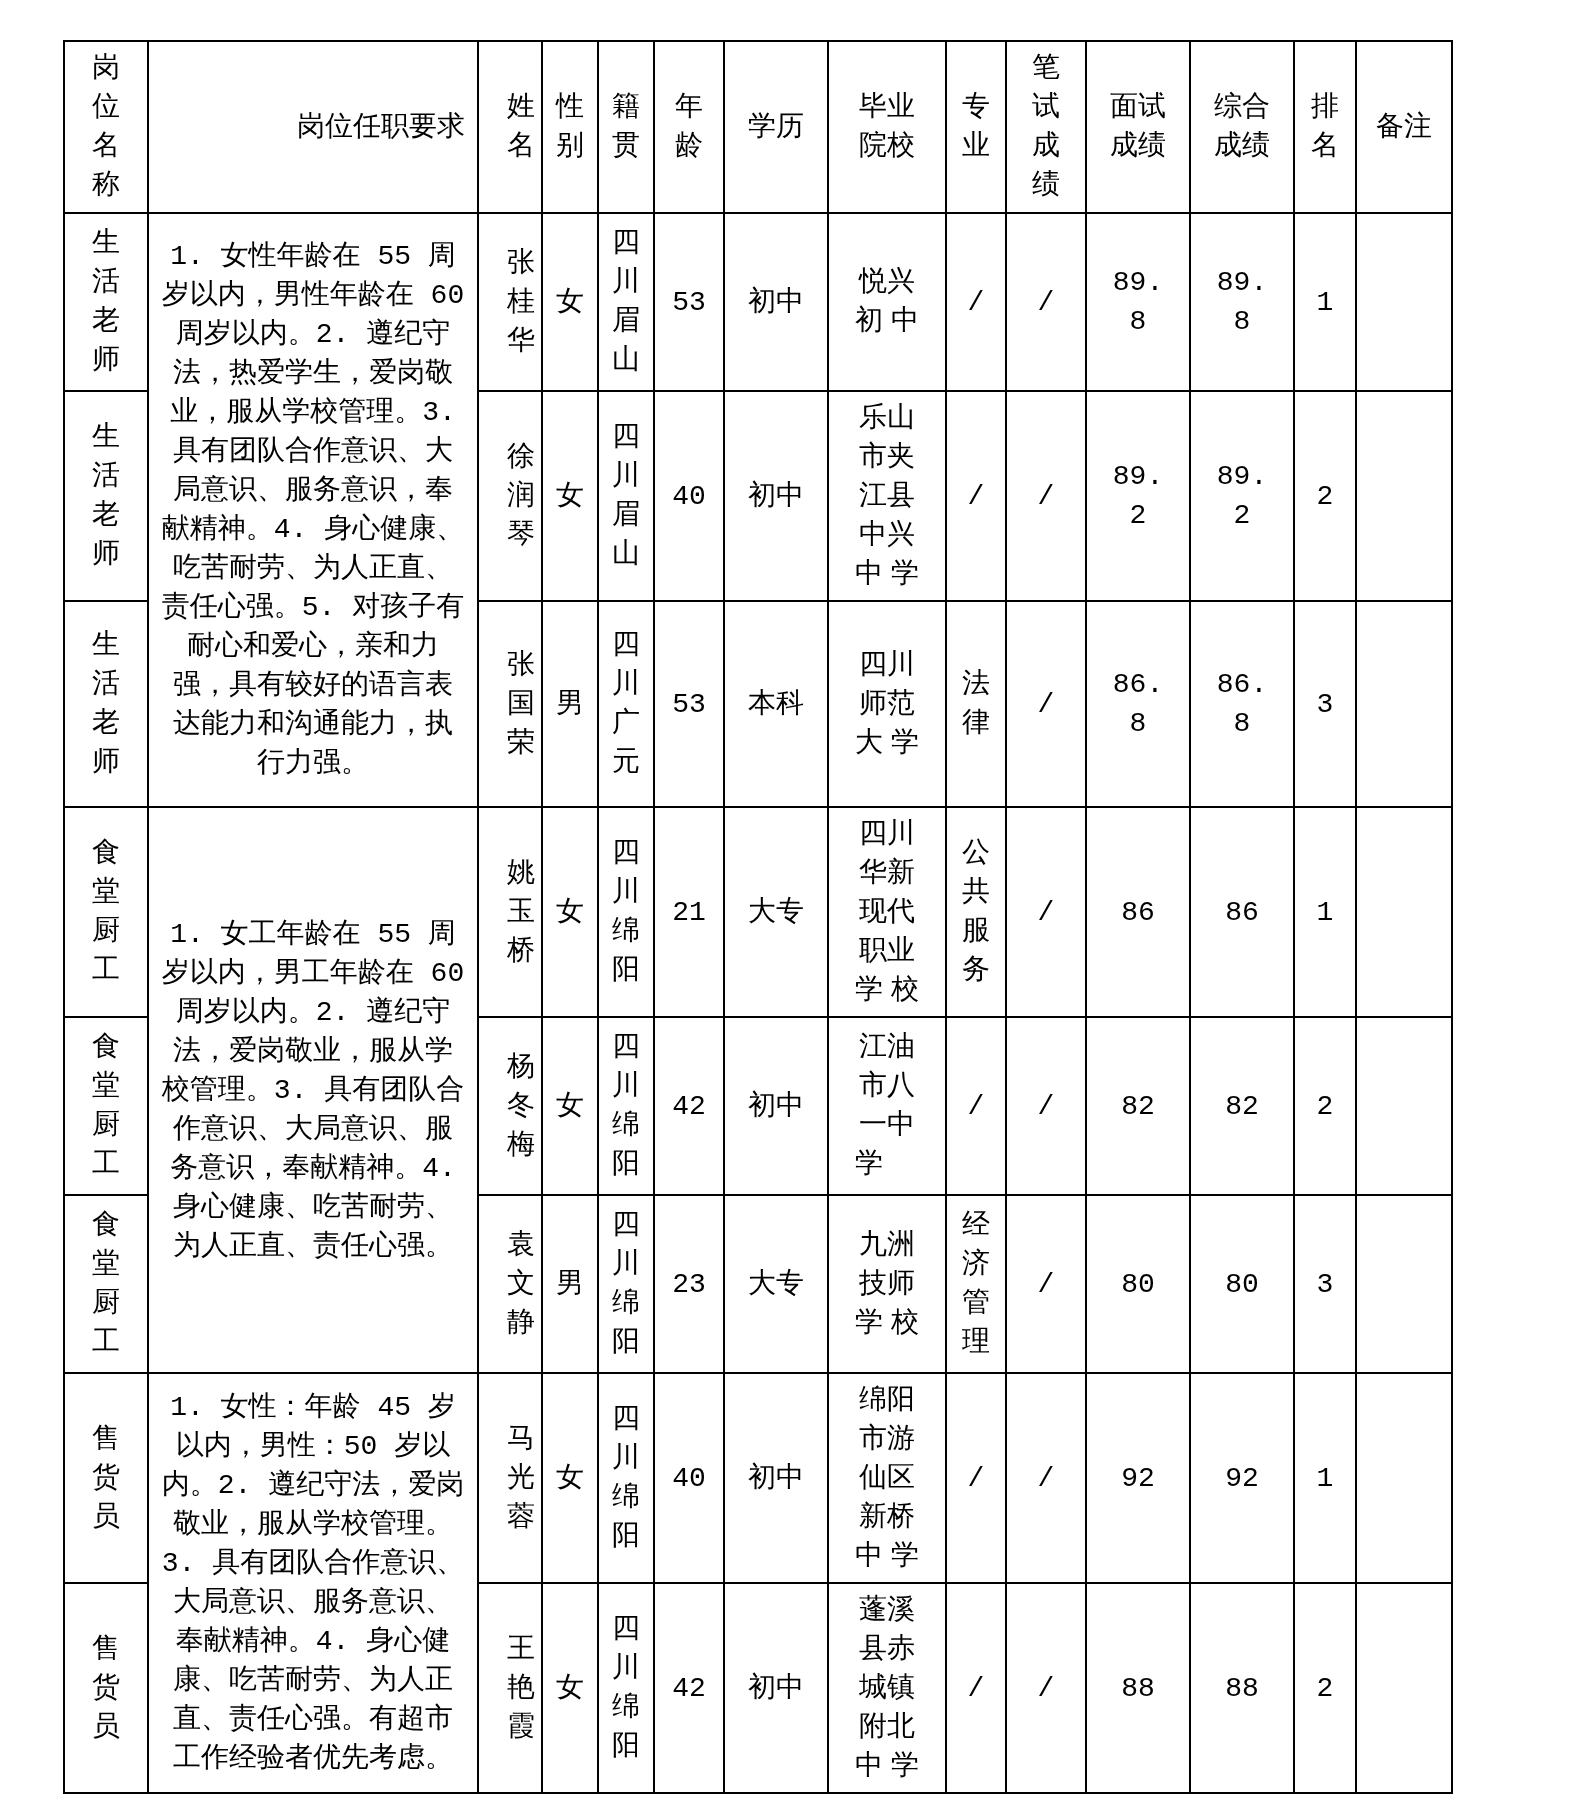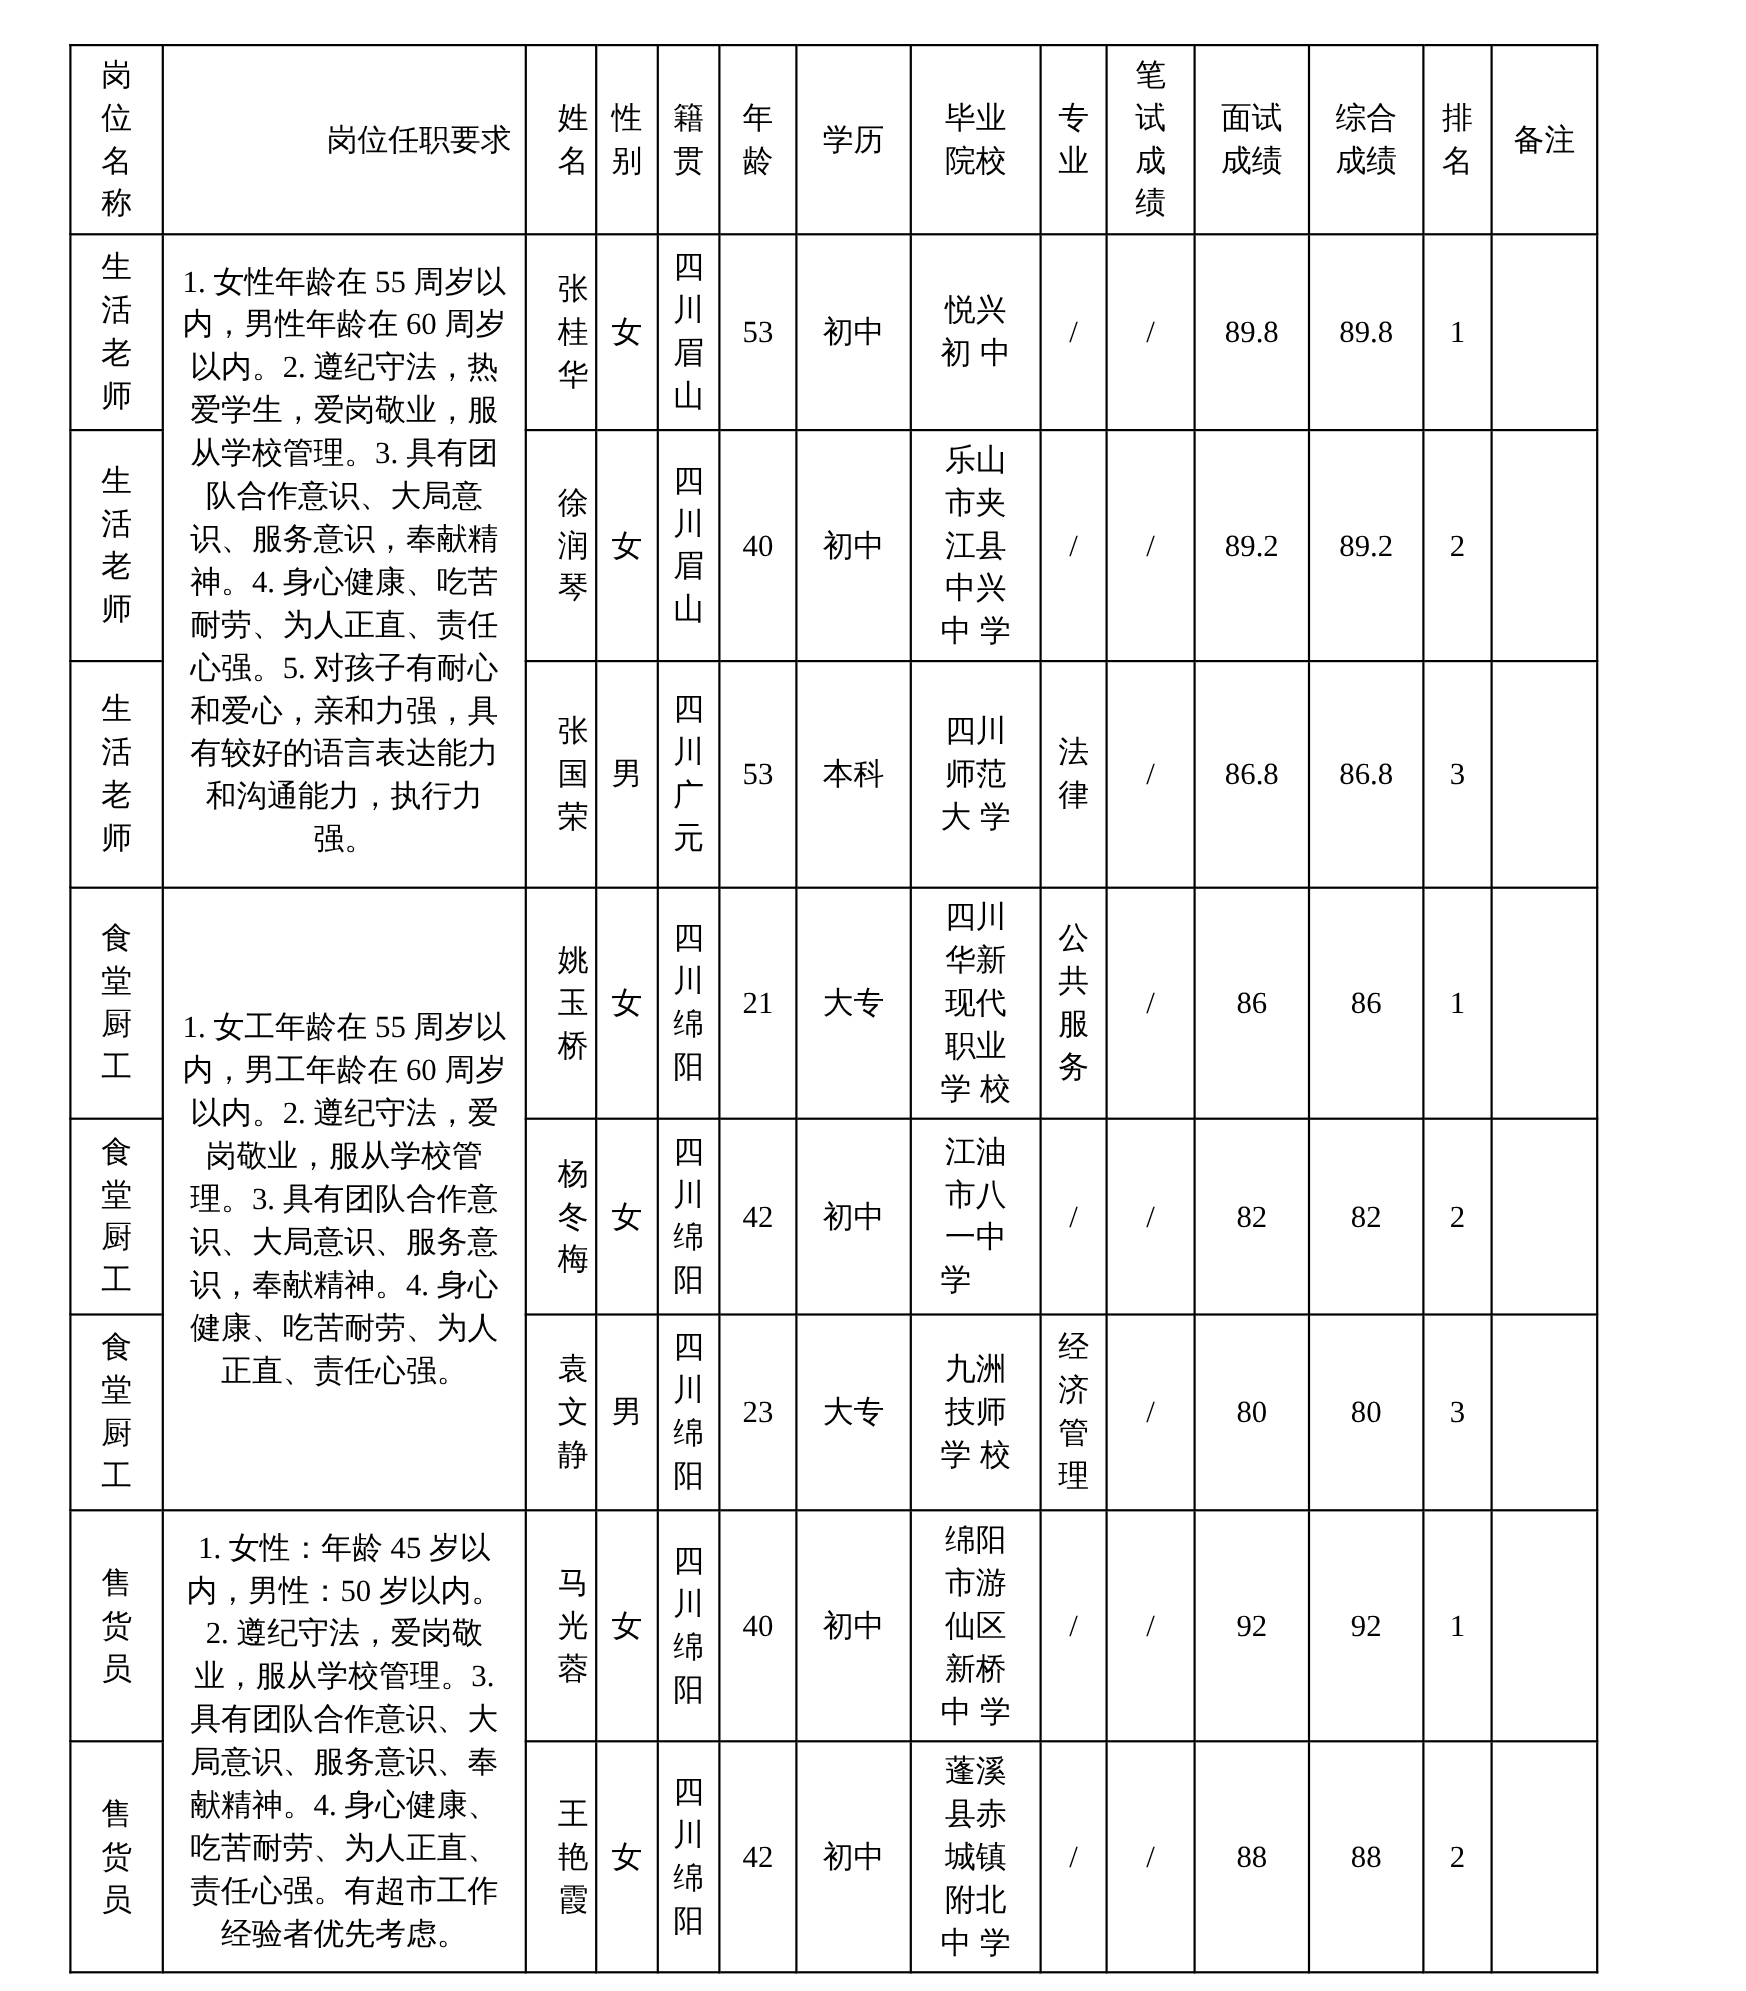--- a/index.html
+++ b/index.html
@@ -8,20 +8,21 @@
     background: #ffffff;
     font-family: "Liberation Serif", "DejaVu Serif", serif;
     color: #000000;
   }
   .page {
     width: 1587px;
     height: 1810px;
     background: #ffffff;
     box-sizing: border-box;
     padding: 40px 0 0 63px;
+    font-family: Liberation Mono, monospace;
   }
   table.results {
     border-collapse: collapse;
     table-layout: fixed;
     width: 1388px;
   }
   table.results th, table.results td {
     border: 2px solid #000000;
     vertical-align: middle;
     text-align: center;

